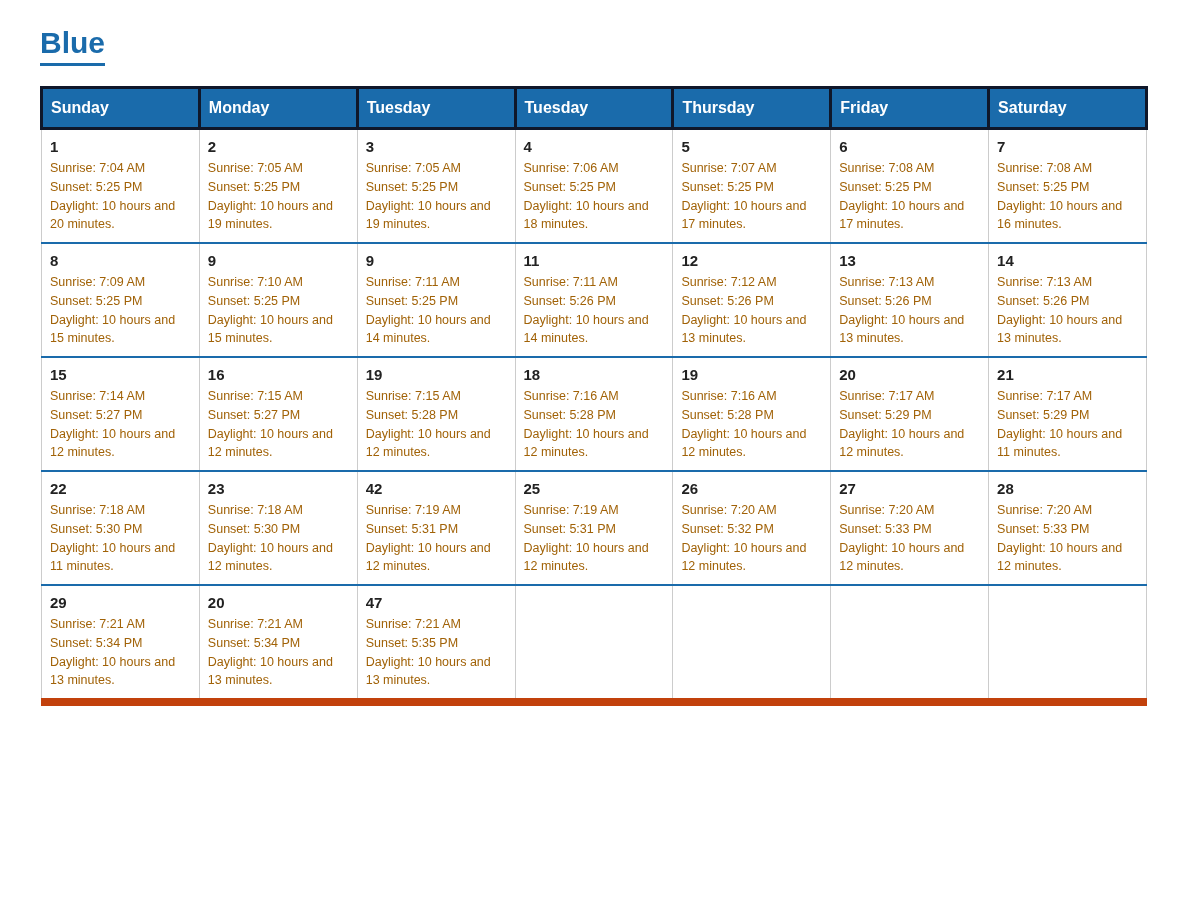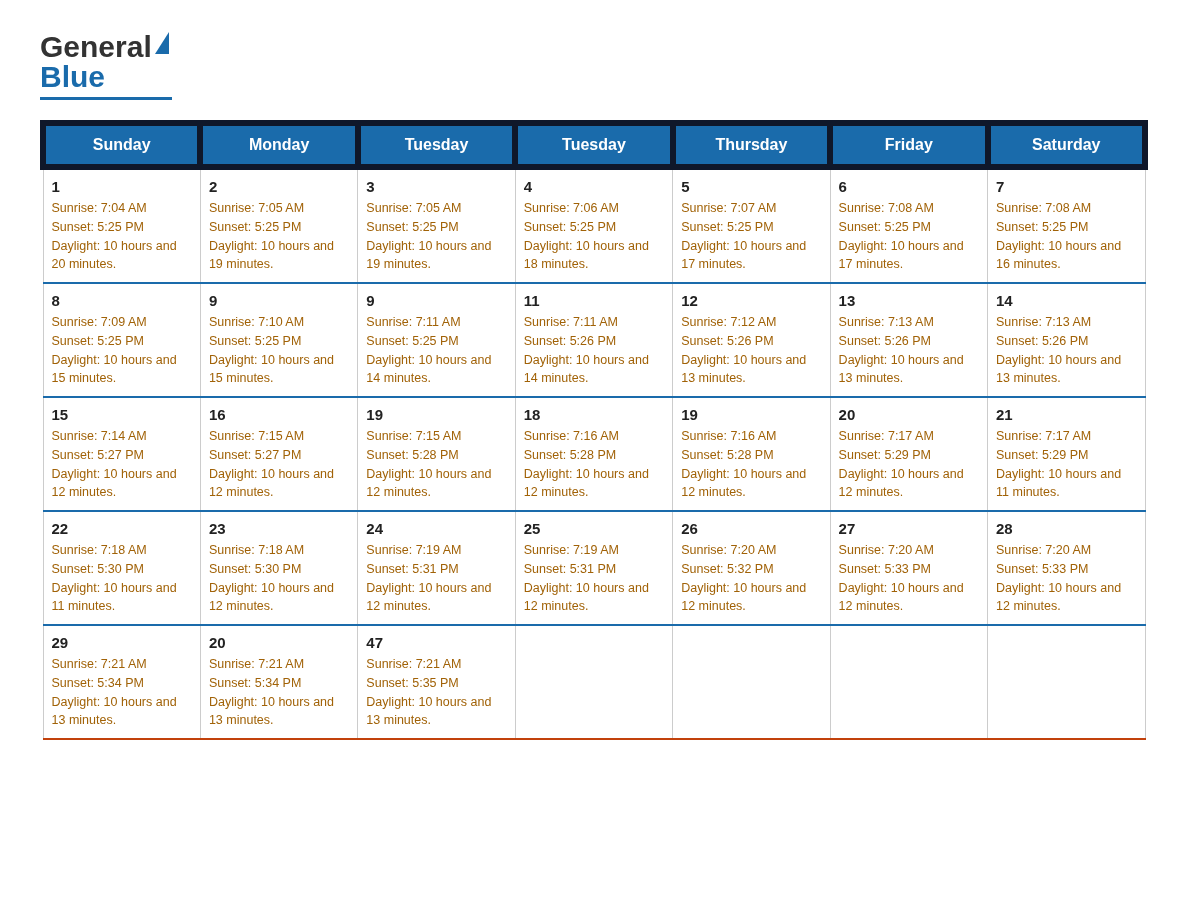--- a/index.html
+++ b/index.html
@@ -40,63 +40,59 @@
       width: 100%;
       border-collapse: collapse;
       table-layout: fixed;
     }
     thead tr th {
       background-color: #1a6bab;
       color: #fff;
       padding: 10px 8px;
       font-size: 16px;
       font-weight: bold;
-      text-align: center;
-      border: 6px solid #0f172a;
+      text-align: left;
+      border: 3px solid #0f172a;
     }
     tbody tr td {
       vertical-align: top;
       padding: 8px 8px;
       border-left: 1px solid #ccc;
       border-right: 1px solid #ccc;
       border-bottom: none;
       border-top: none;
       font-size: 13px;
       color: #333;
       min-height: 110px;
     }
     tbody tr {
       border-top: 2px solid #1a6bab;
     }
     tbody tr:last-child {
-      border-bottom: 2px solid #c2410c;
+      border-bottom: 8px solid #c2410c;
     }
     .day-number {
       font-size: 15px;
       font-weight: bold;
       color: #222;
       display: block;
       margin-bottom: 4px;
     }
     .day-info {
       font-size: 12.5px;
       line-height: 1.5;
       color: #a16207;
     }
     td.empty { background: #fff; }
   </style>
 </head>
 <body>
 
 <div class="header">
   <div class="logo">
-  <div style="display:flex;align-items:center;">
-    <span style="font-size:30px;font-weight:bold;color:#333;">General</span>
-    <span style="display:inline-block;width:0;height:0;border-left:14px solid transparent;border-right:0px solid transparent;border-bottom:22px solid #1a6bab;margin:0 3px;position:relative;top:-4px;"></span>
-  </div>
   <div style="margin-top:-4px;padding-left:0;">
     <span style="font-size:30px;font-weight:bold;color:#1a6bab;">Blue</span>
   </div>
   <div style="height:3px;background:#1a6bab;width:100%;margin-top:3px;"></div>
 </div>
   <div class="title-block">
     <h1></h1>
     <h2></h2>
   </div>
 </div>
@@ -299,21 +295,21 @@
       </td>
         <td>
         <span class="day-number">23</span>
         <div class="day-info">
           Sunrise: 7:18 AM<br>
           Sunset: 5:30 PM<br>
           Daylight: 10 hours and 12 minutes.
         </div>
       </td>
         <td>
-        <span class="day-number">24</span>
+        <span class="day-number">42</span>
         <div class="day-info">
           Sunrise: 7:19 AM<br>
           Sunset: 5:31 PM<br>
           Daylight: 10 hours and 12 minutes.
         </div>
       </td>
         <td>
         <span class="day-number">25</span>
         <div class="day-info">
           Sunrise: 7:19 AM<br>

